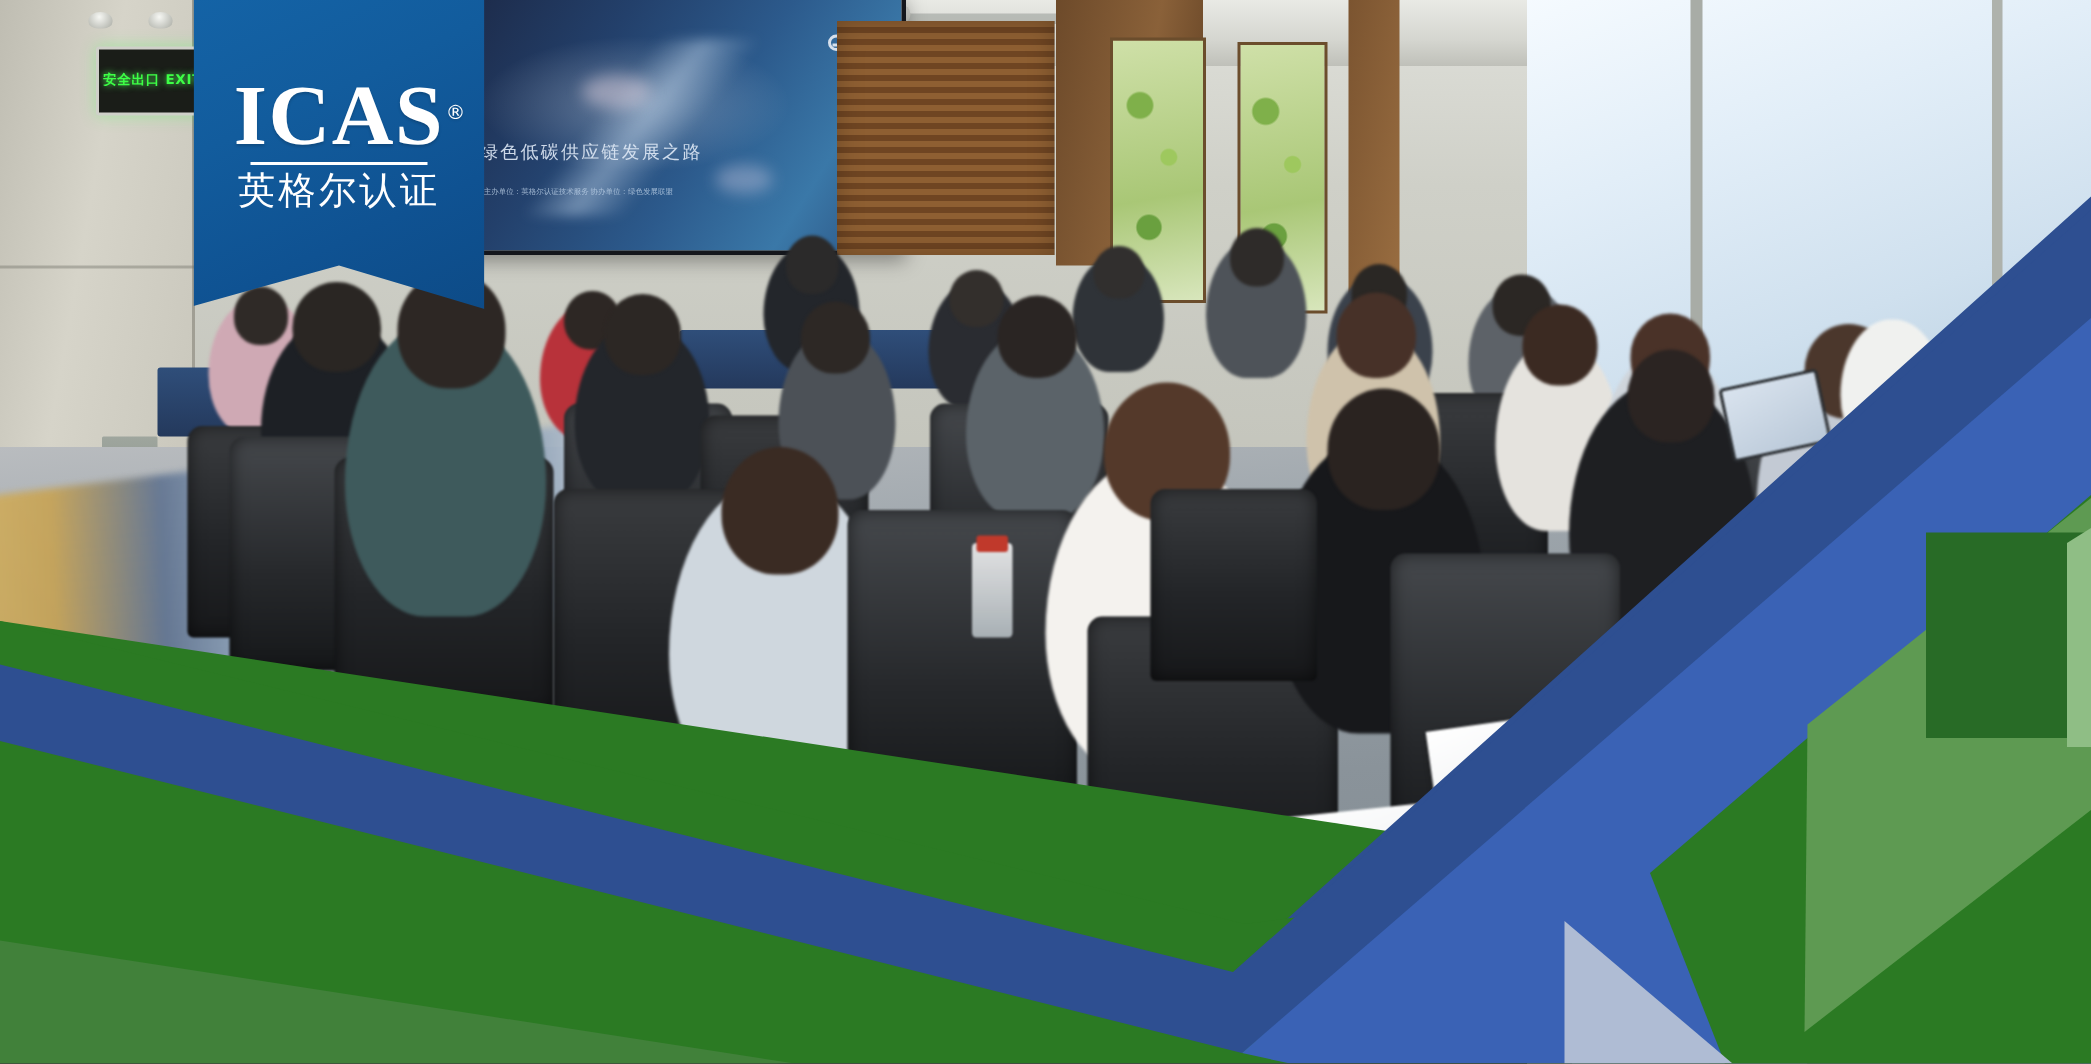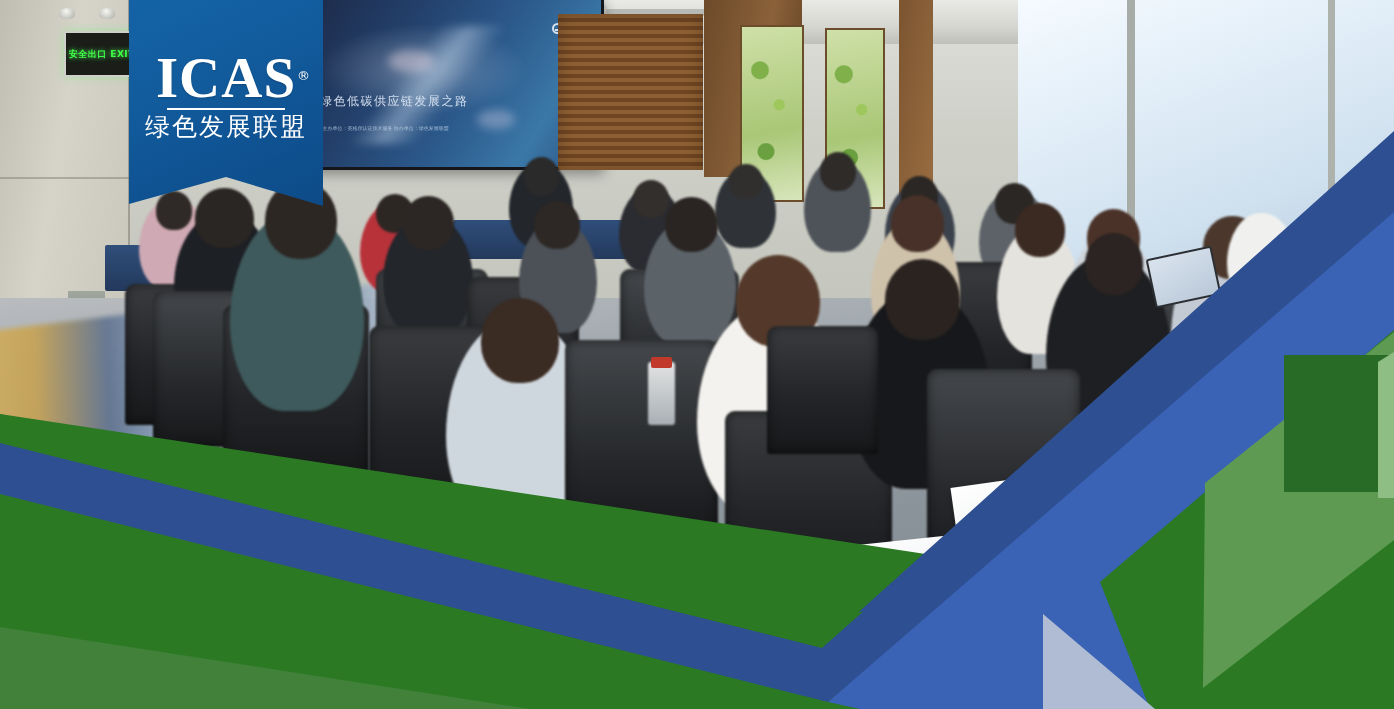--- a/index.html
+++ b/index.html
@@ -327,21 +327,21 @@
     <div style="position:absolute;left:46.5%;top:51%;width:1.9%;height:9%;background:linear-gradient(180deg,rgba(255,255,255,.85),rgba(220,230,235,.7));border-radius:3px;filter:blur(.8px);"></div>
     <div style="position:absolute;left:46.7%;top:50.3%;width:1.5%;height:1.6%;background:#c0392b;border-radius:2px;filter:blur(.7px);"></div>
   </div>
 
   <div id="logo-block">
     <div id="logo-inner">
       <div class="logo-en">
         <span>ICAS</span><span class="logo-reg">®</span>
       </div>
       <div class="logo-rule"></div>
-      <div class="logo-cn">绿色发展联盟</div>
+      <div class="logo-cn">英格尔认证</div>
     </div>
   </div>
 
   <svg class="geo" viewBox="0 0 1394 709" width="1394" height="709" preserveAspectRatio="none">
 
     <polygon points="0,414 1110,582 1394,330 1394,709 0,709" fill="#2B7A23"></polygon>
 
     <polygon points="0,627 520,709 0,709" fill="#41813A"></polygon>
 
     <polygon points="0,443 822,645 1394,131 1394,225 830,700 0,494" fill="#2E4F91"></polygon>

